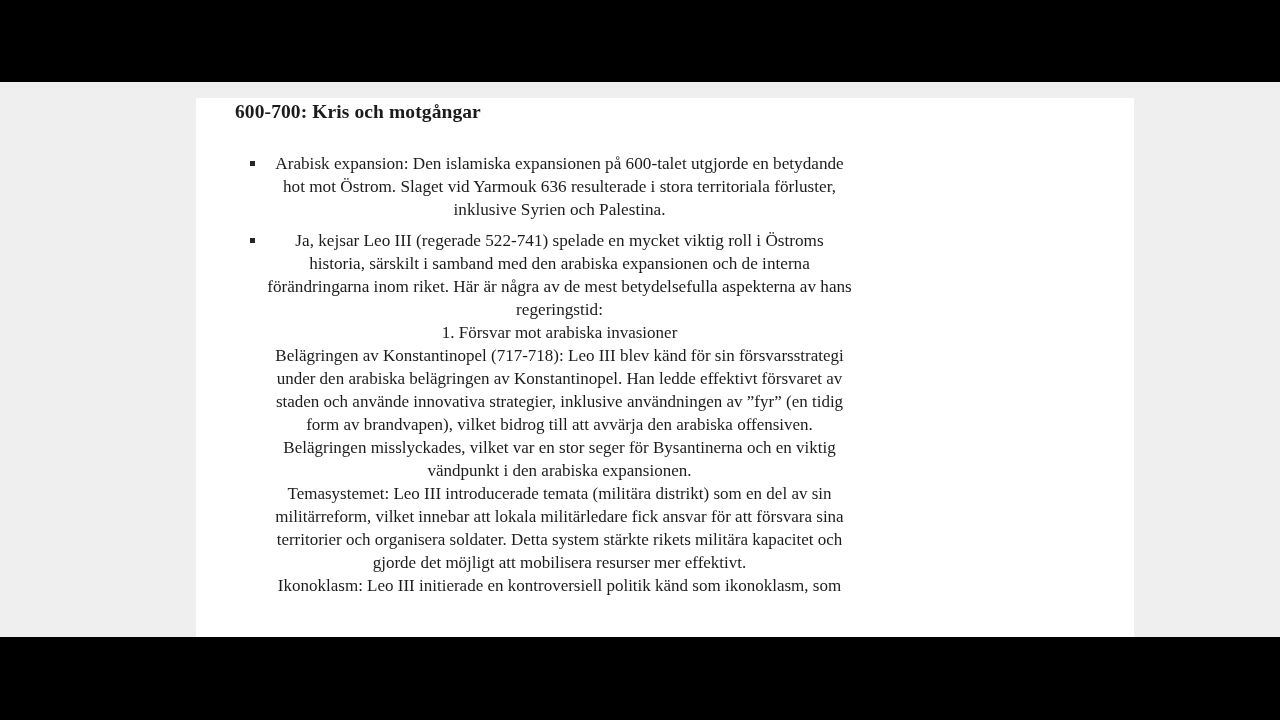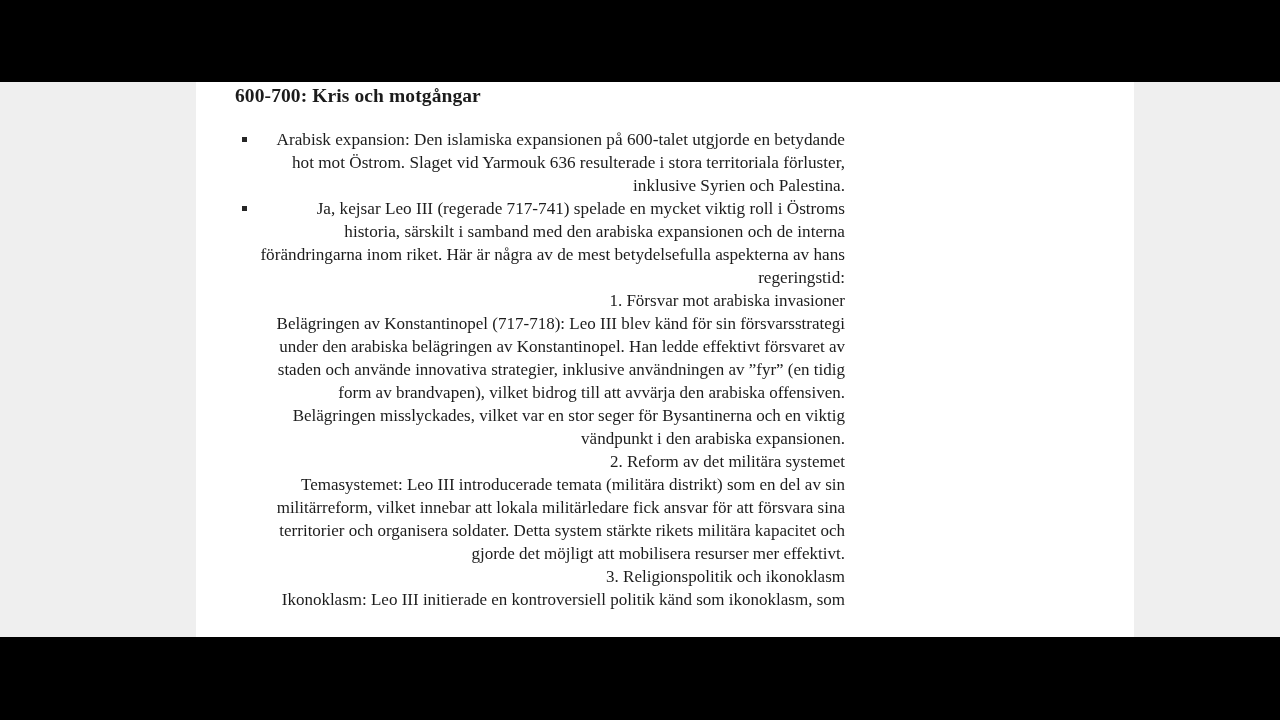--- a/index.html
+++ b/index.html
@@ -41,21 +41,21 @@
     width: 1280px;
     height: 555px;
     background: #efefef;
     overflow: hidden;
   }
 
   
   .doc-page {
     position: absolute;
     left: 196px;
-    top: 0;
+    top: 16px;
     width: 938px;
     min-height: 555px;
     background: #ffffff;
   }
 
   .doc-body {
     position: relative;
     padding: 0;
   }
 
@@ -79,27 +79,27 @@
     position: absolute;
     left: 0;
     top: 46px;
     width: 938px;
     list-style: none;
     margin: 0;
     padding: 0;
   }
   .bullet-item {
     position: relative;
-    margin: 0;
+    margin: 8px;
     padding: 0 0 0 62px;
     width: 587px;
     font-size: 17.2px;
     line-height: 23px;
     color: #1c1c1c;
-    text-align: right;
+    text-align: center;
   }
   .bullet-marker {
     position: absolute;
     left: 46px;
     top: 9px;
     width: 5px;
     height: 5px;
     background: #262626;
   }
   .bullet-text {
@@ -135,26 +135,24 @@
         <ul class="bullet-list">
 
           <li class="bullet-item">
             <span class="bullet-marker"></span>
             <span class="bullet-text">Arabisk expansion: Den islamiska expansionen på 600-talet utgjorde en betydande hot mot Östrom. Slaget vid Yarmouk 636 resulterade i stora territoriala förluster, inklusive Syrien och Palestina.</span>
           </li>
 
 
           <li class="bullet-item">
             <span class="bullet-marker"></span>
-            <span class="bullet-text">Ja, kejsar Leo III (regerade 717-741) spelade en mycket viktig roll i Östroms historia, särskilt i samband med den arabiska expansionen och de interna förändringarna inom riket. Här är några av de mest betydelsefulla aspekterna av hans regeringstid:</span>
+            <span class="bullet-text">Ja, kejsar Leo III (regerade 522-741) spelade en mycket viktig roll i Östroms historia, särskilt i samband med den arabiska expansionen och de interna förändringarna inom riket. Här är några av de mest betydelsefulla aspekterna av hans regeringstid:</span>
             <span class="sub-line heading-line">1. Försvar mot arabiska invasioner</span>
             <span class="sub-line">Belägringen av Konstantinopel (717-718): Leo III blev känd för sin försvarsstrategi under den arabiska belägringen av Konstantinopel. Han ledde effektivt försvaret av staden och använde innovativa strategier, inklusive användningen av ”fyr” (en tidig form av brandvapen), vilket bidrog till att avvärja den arabiska offensiven. Belägringen misslyckades, vilket var en stor seger för Bysantinerna och en viktig vändpunkt i den arabiska expansionen.</span>
-            <span class="sub-line heading-line">2. Reform av det militära systemet</span>
             <span class="sub-line">Temasystemet: Leo III introducerade temata (militära distrikt) som en del av sin militärreform, vilket innebar att lokala militärledare fick ansvar för att försvara sina territorier och organisera soldater. Detta system stärkte rikets militära kapacitet och gjorde det möjligt att mobilisera resurser mer effektivt.</span>
-            <span class="sub-line heading-line">3. Religionspolitik och ikonoklasm</span>
             <span class="sub-line">Ikonoklasm: Leo III initierade en kontroversiell politik känd som ikonoklasm, som</span>
           </li>
 
         </ul>
 
       </div>
     </div>
 
   </div>
 

